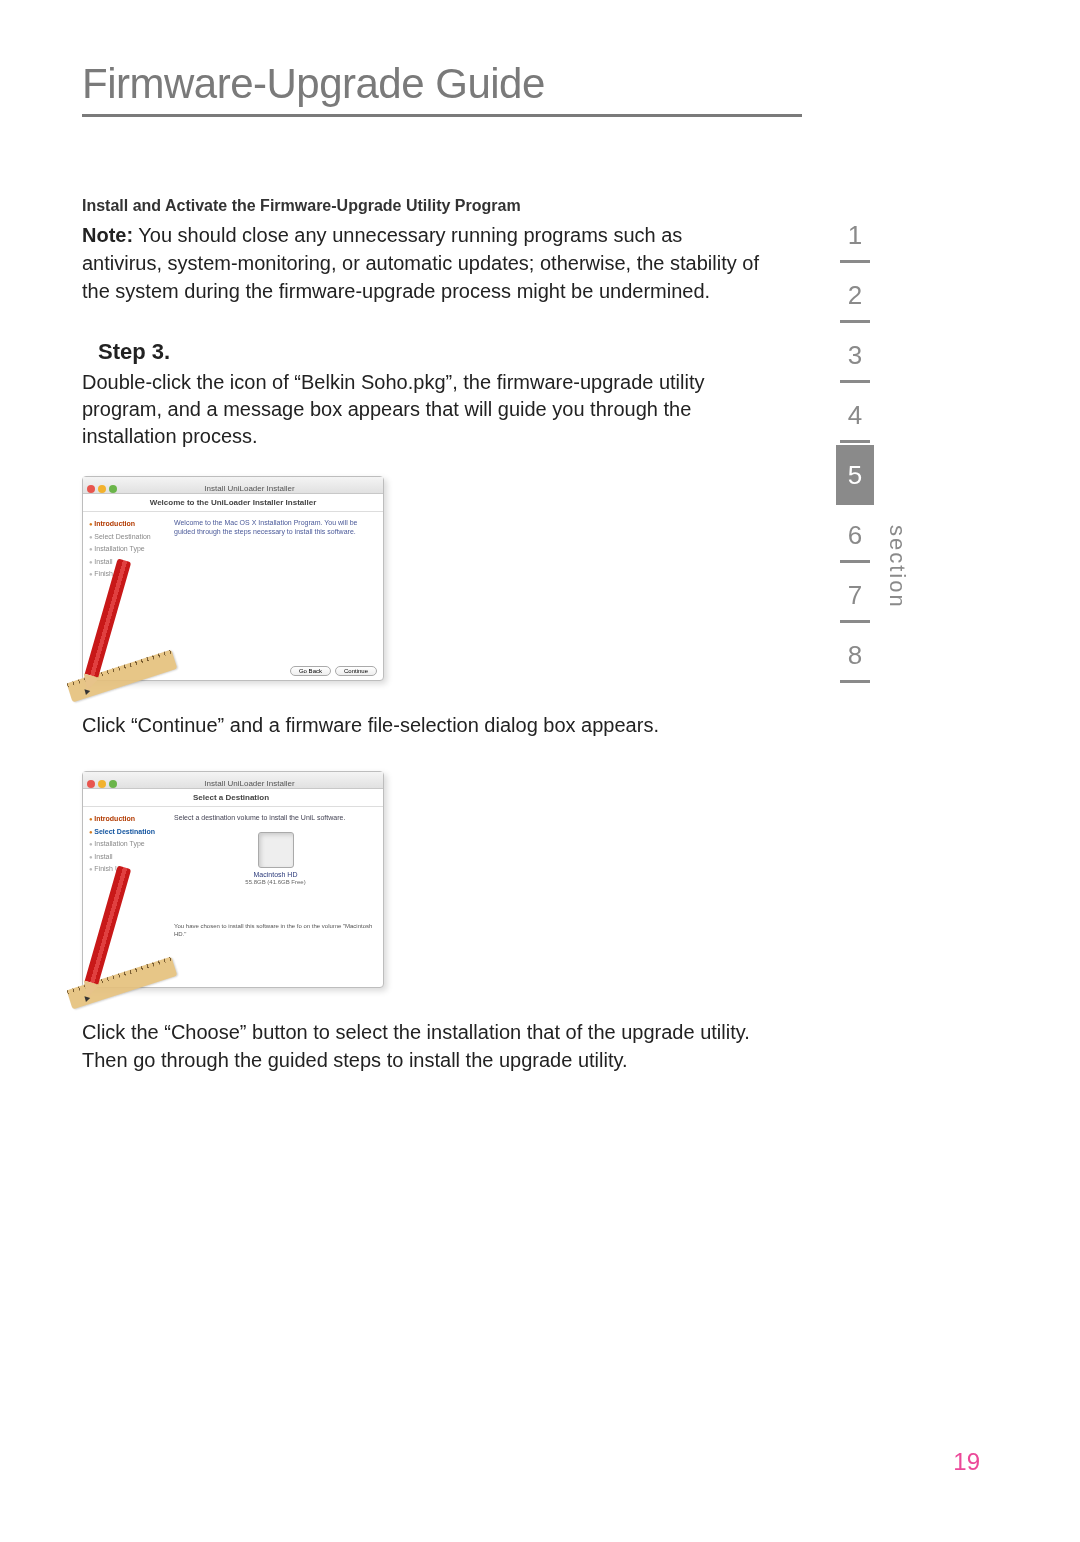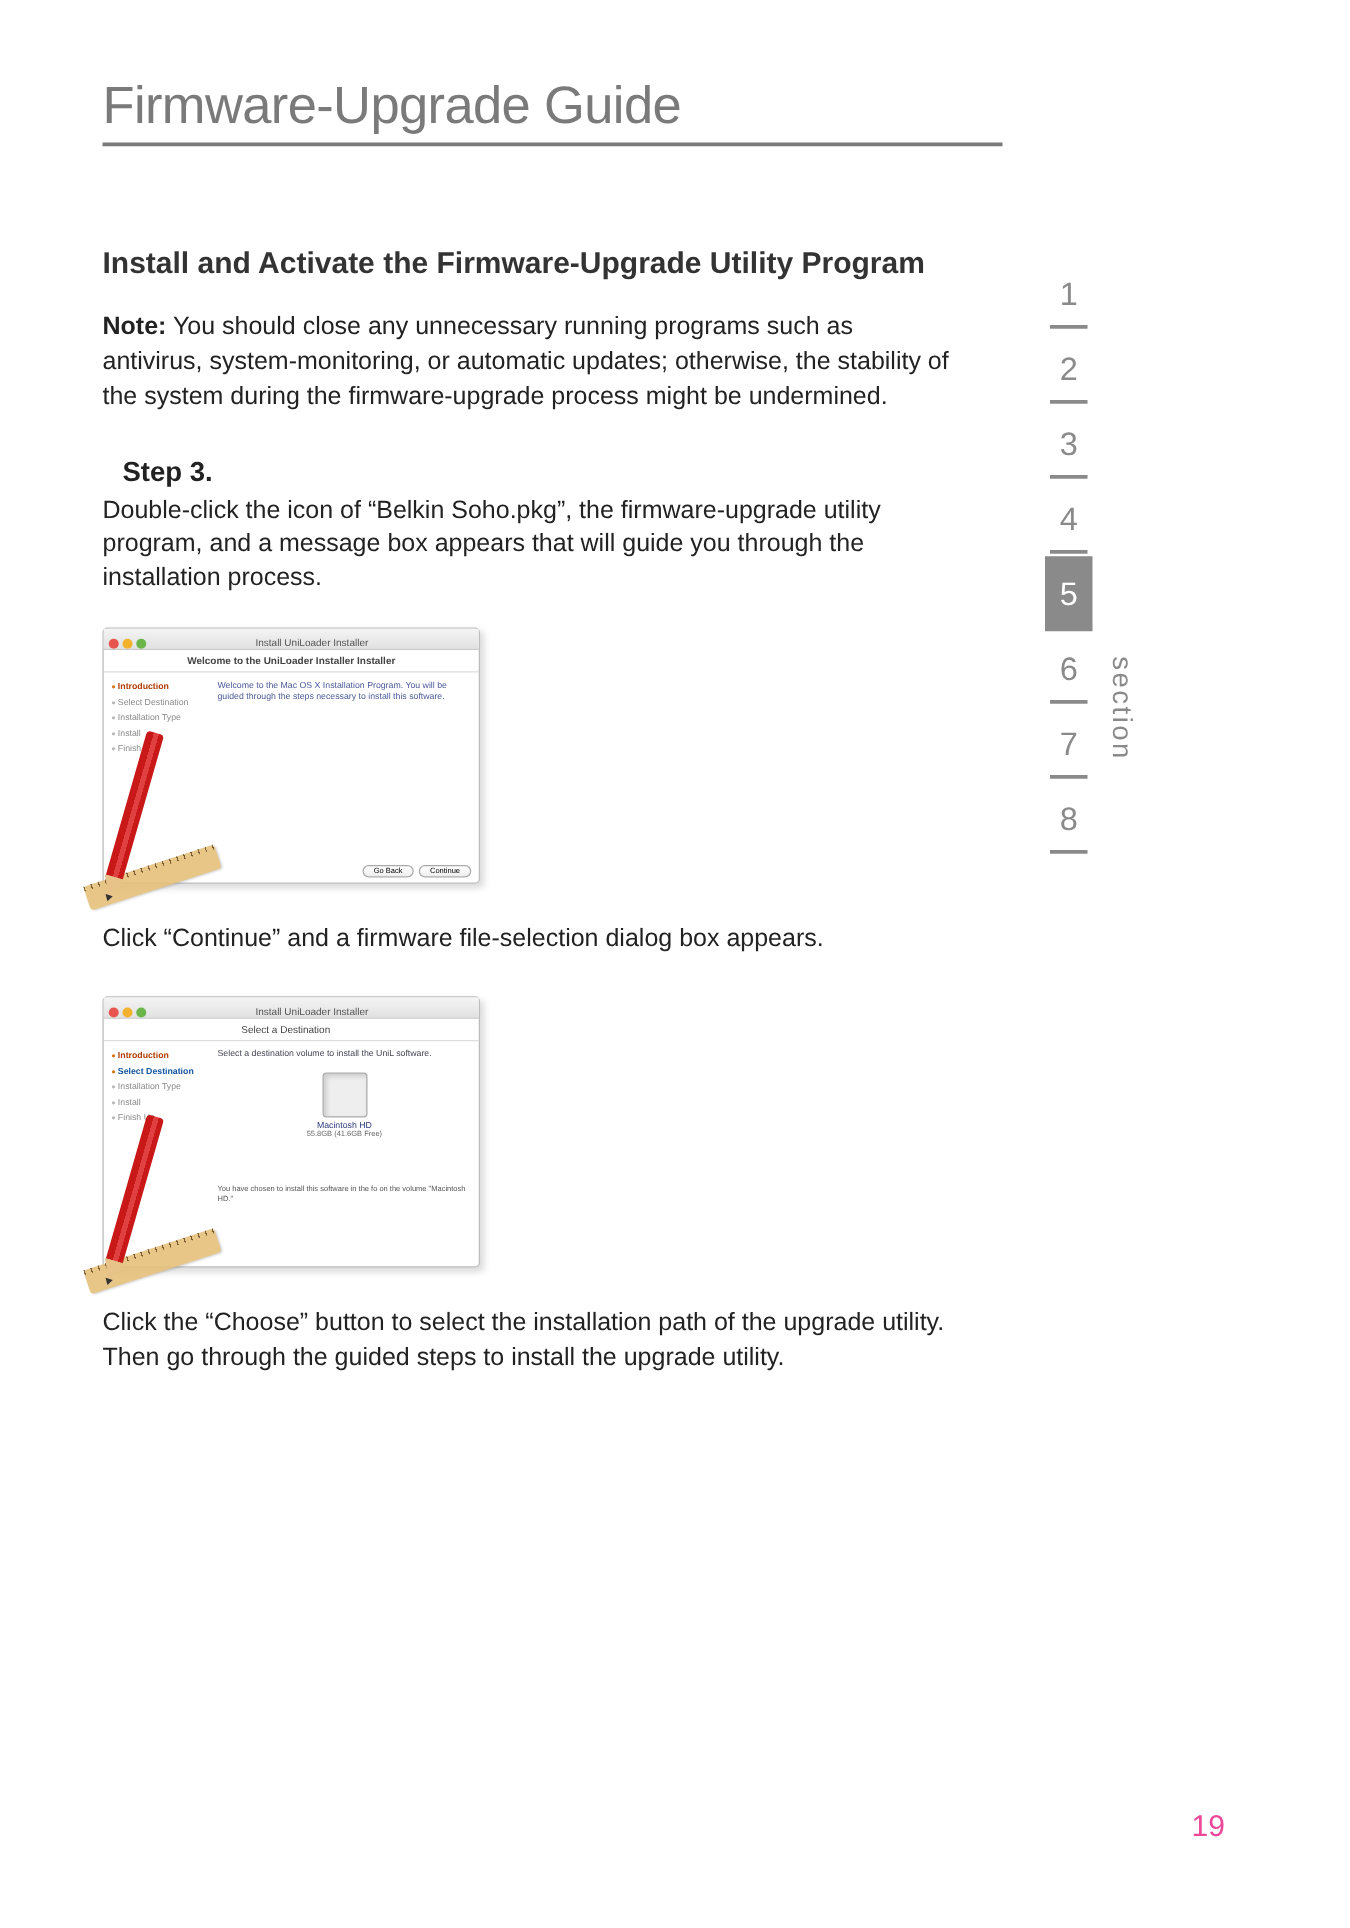--- a/index.html
+++ b/index.html
@@ -28,24 +28,24 @@
     font-size: 42px;
     font-weight: 400;
     color: #7a7a7a;
     letter-spacing: -0.5px;
     padding-bottom: 6px;
     border-bottom: 3px solid #7a7a7a;
     margin-bottom: 80px;
     width: 720px;
   }
   .subtitle {
-    font-size: 24px;
+    font-size: 16px;
     font-weight: 700;
     color: #333;
-    margin-bottom: 22px;
+    margin-bottom: 6px;
   }
   .note-block {
     font-size: 20px;
     line-height: 1.4;
     margin-bottom: 34px;
   }
   .note-block .note-label { font-weight: 700; }
   .step-title {
     font-size: 22px;
     font-weight: 700;
@@ -92,21 +92,21 @@
   .macwin .subbar {
     text-align:center;
     font-size:8px;
     font-weight:700;
     padding:4px 0;
     border-bottom:1px solid #ddd;
   }
   .macwin .subbar2 {
     text-align:left;
     font-size:8px;
-    font-weight:400;
+    font-weight:700;
     padding:4px 0 4px 110px;
     border-bottom:1px solid #ddd;
   }
   .macwin .body {
     position: relative;
     display: flex;
     height: 168px;
   }
   .macwin .body2 { height: 180px; }
   .macwin .side {
@@ -331,21 +331,21 @@
           <div class="hd-sub">55.8GB (41.6GB Free)</div>
           <div class="dest-note">You have chosen to install this software in the fo on the volume "Macintosh HD."</div>
         </div>
         <div class="pencilruler">
           <div class="ruler"></div>
           <div class="pencil"></div>
         </div>
       </div>
     </div>
 
-    <div class="after-img">Click the “Choose” button to select the installation path of the upgrade utility. Then go through the guided steps to install the upgrade utility.</div>
+    <div class="after-img">Click the “Choose” button to select the installation that of the upgrade utility. Then go through the guided steps to install the upgrade utility.</div>
   </div>
 
   <div class="sectionnav">
     <div class="nav-list" id="nav-list">
         <div class="nav-item">1<div class="underline"></div></div>
         <div class="nav-item">2<div class="underline"></div></div>
         <div class="nav-item">3<div class="underline"></div></div>
         <div class="nav-item">4<div class="underline"></div></div>
         <div class="nav-item current">5</div>
         <div class="nav-item">6<div class="underline"></div></div>

